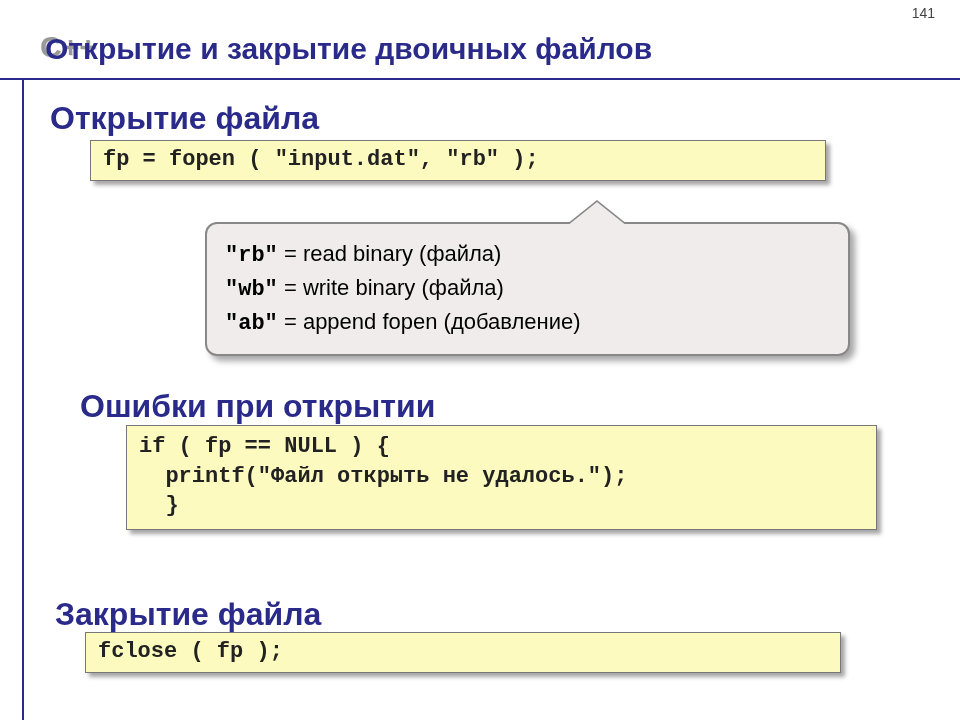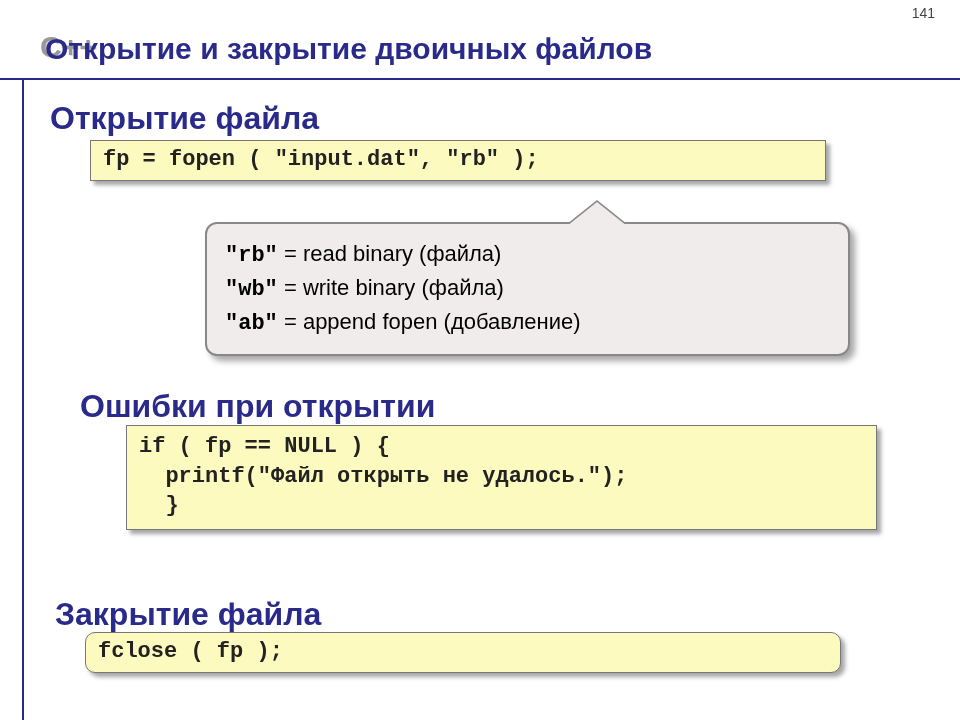--- a/index.html
+++ b/index.html
@@ -71,21 +71,21 @@
     padding: 6px 12px 8px 12px;
     font-family: "Courier New", monospace;
     font-weight: bold;
     font-size: 22px;
     color: #222;
     position: absolute;
     white-space: pre;
   }
   .cb1 { top: 140px; left: 90px; width: 710px; }
   .cb3 { top: 425px; left: 90px; width: 725px; line-height: 1.35; margin-left: 36px; }
-  .cb4 { top: 632px; left: 85px; width: 730px; border-radius: 10px; }
+  .cb4 { top: 632px; left: 85px; width: 730px; }
 
   .callout {
     background: #f0ecec;
     border: 2px solid #888;
     border-radius: 12px;
     box-shadow: 5px 5px 6px rgba(0,0,0,.35);
     position: absolute;
     top: 222px;
     left: 205px;
     width: 605px;

